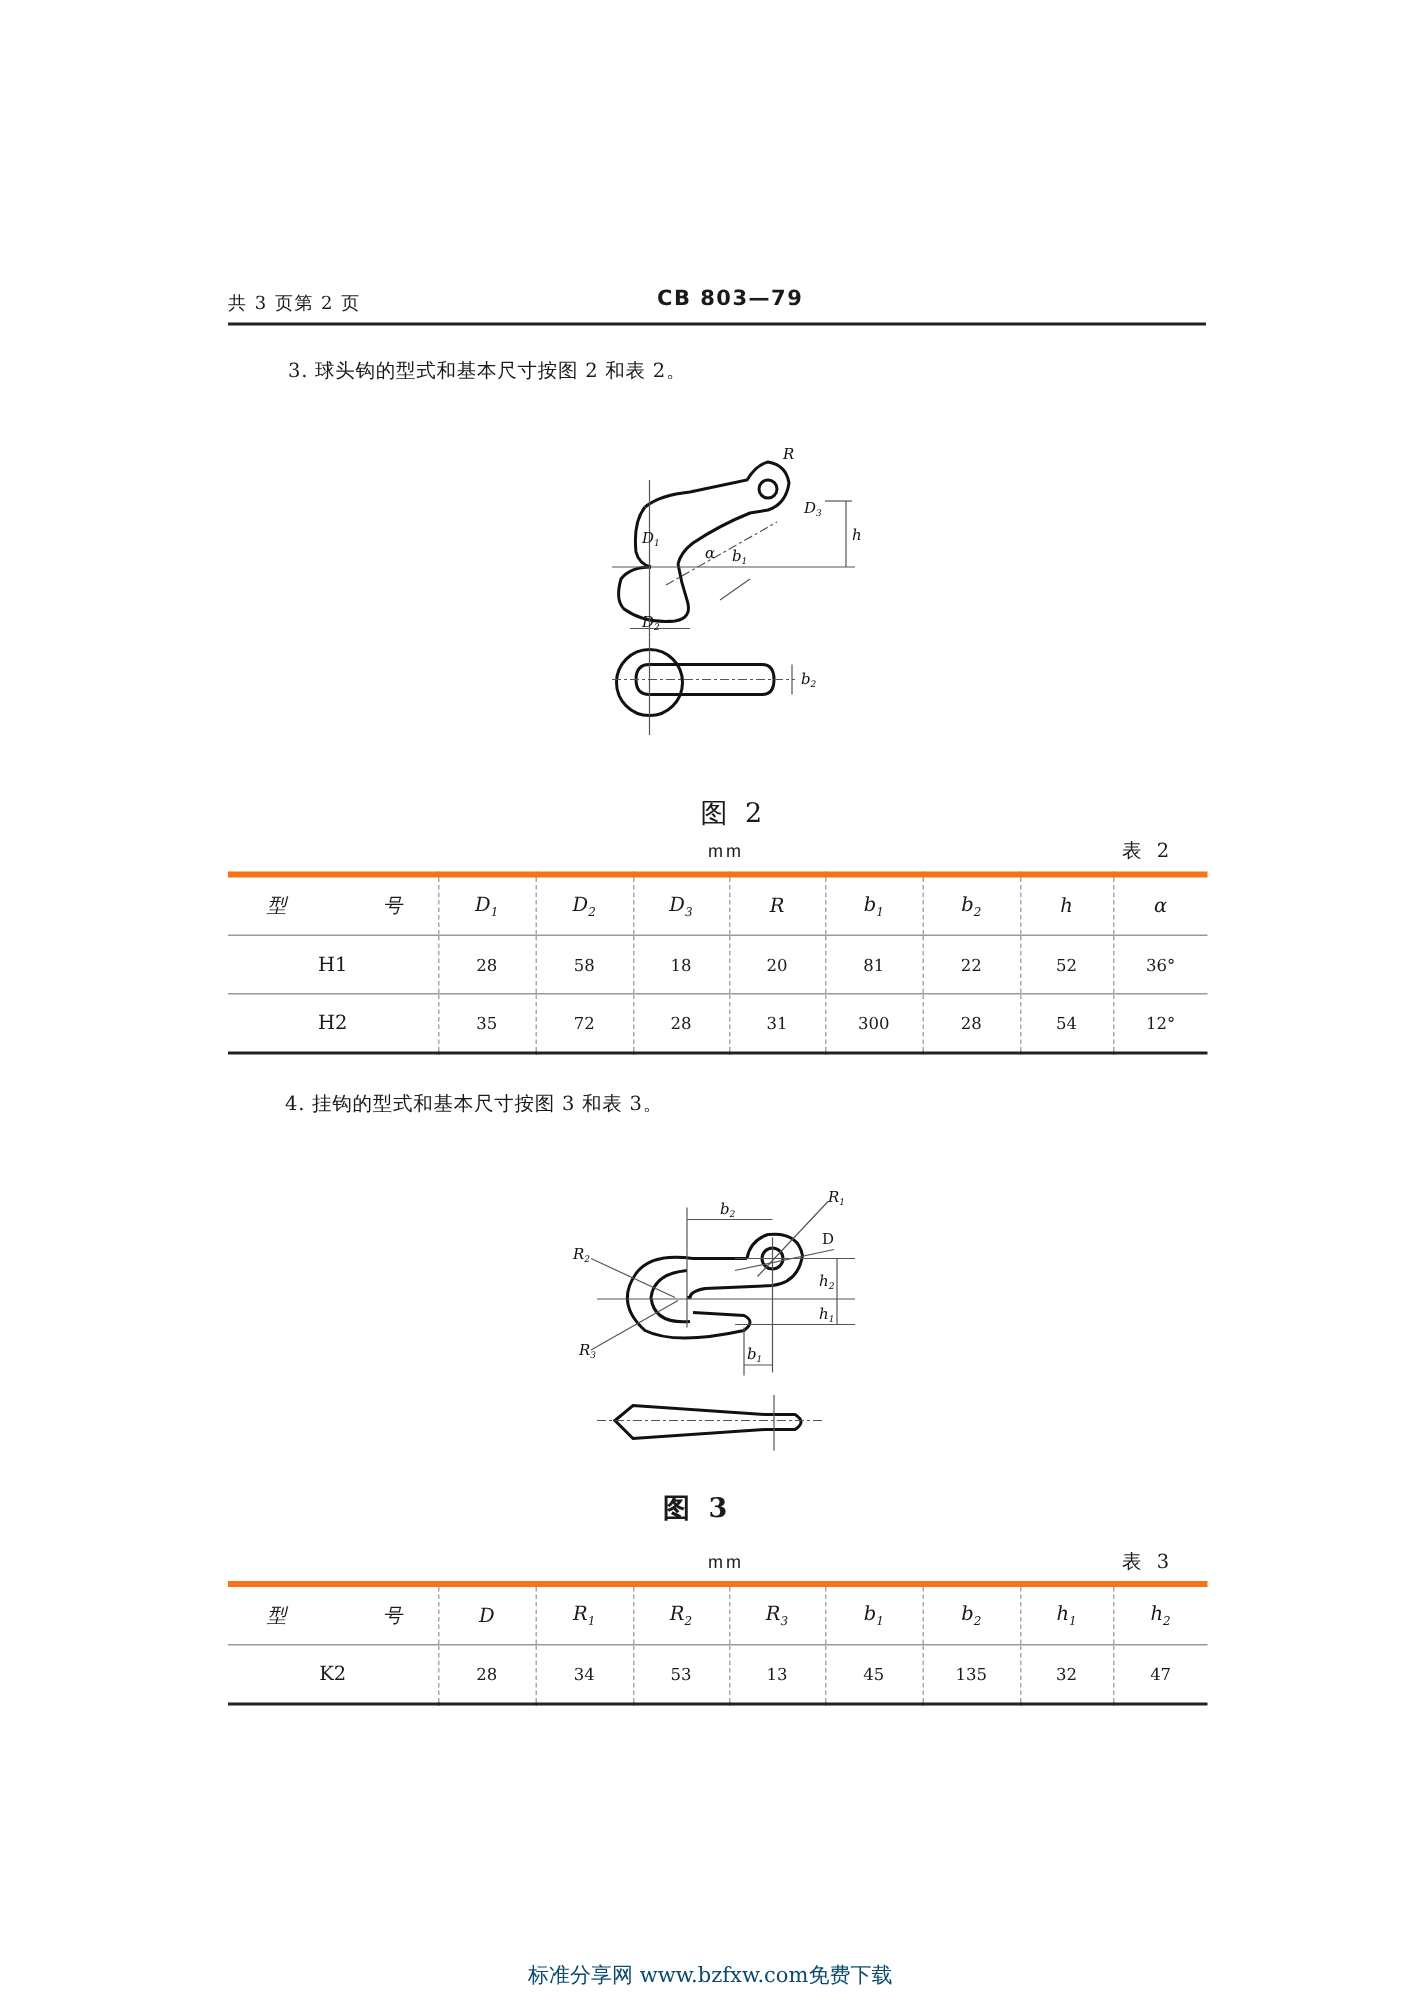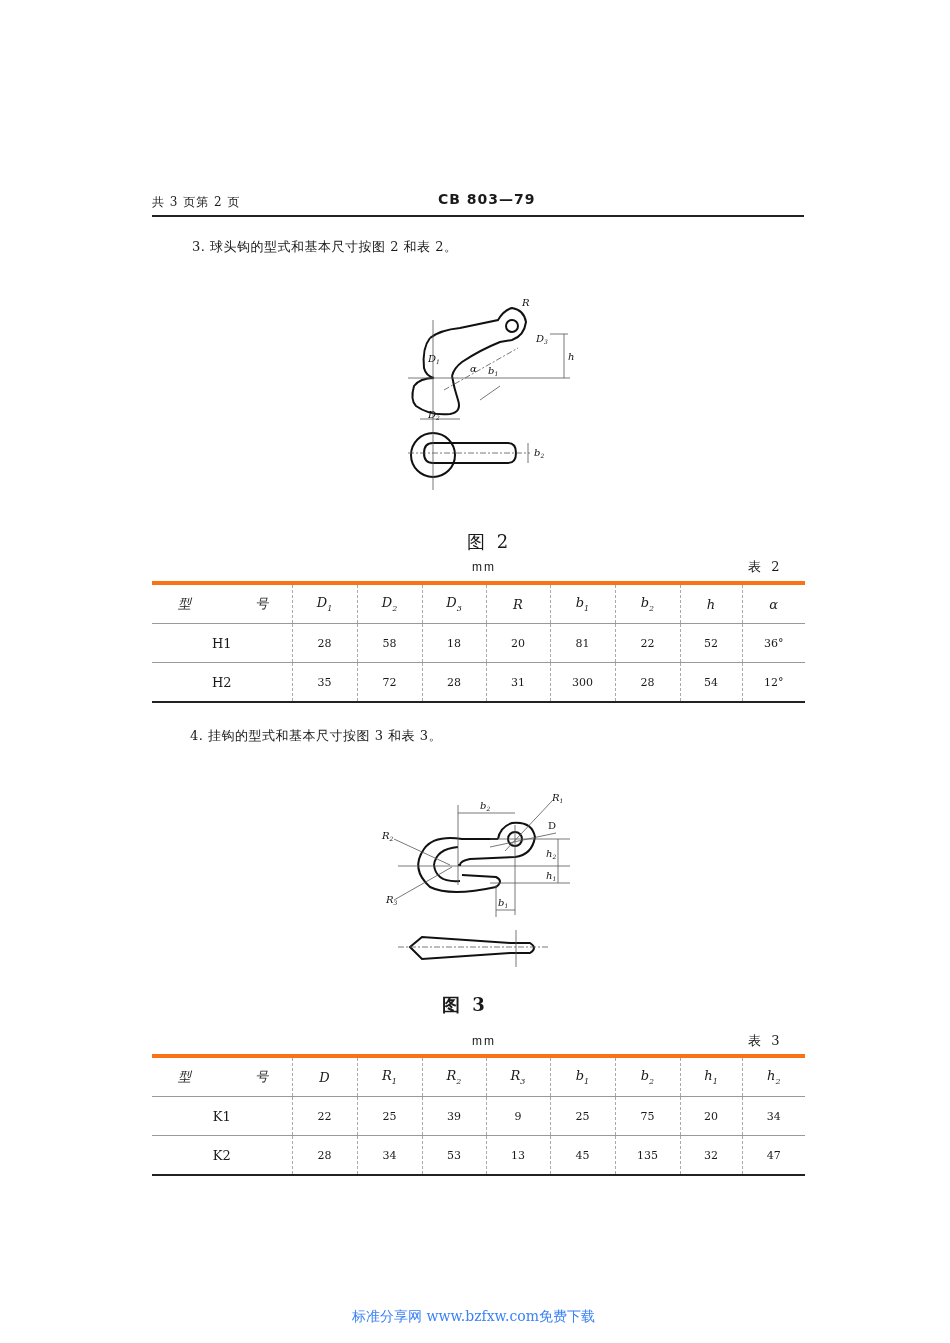--- a/index.html
+++ b/index.html
@@ -22,21 +22,21 @@
   }
   table.spec td {
     text-align: center; height: 38px; border-left: 1px dashed #aaa;
     border-top: 1px solid #999; padding: 0;
   }
   table.spec td:first-child { border-left: none; }
   table.spec tr:first-child td { border-top: none; font-style: italic; font-size: 13px; }
   table.spec td.model { font-style: normal; font-size: 13px; }
   table.spec td.mhead { font-style: normal; font-size: 12px; text-align: left; padding-left: 26px; word-spacing: 60px; }
   sub { font-size: 8px; }
-  .watermark { left: 352px; top: 1308px; font-size: 14px; color: #3b82f6; font-family: "DejaVu Serif", serif; }
+  .watermark { left: 352px; top: 1308px; font-size: 14px; color: #0c4a6e; font-family: "DejaVu Serif", serif; }
   svg { position: absolute; }
 </style>
 </head>
 <body>
 
 <div class="abs hdr-left">共 3 页第 2 页</div>
 <div class="abs hdr-center">CB 803—79</div>
 <div class="abs hdr-rule"></div>
 
 <div class="abs para" style="left:192px; top:238px;">3. 球头钩的型式和基本尺寸按图 2 和表 2。</div>
@@ -195,31 +195,20 @@
     <td>D</td>
     <td>R<sub>1</sub></td>
     <td>R<sub>2</sub></td>
     <td>R<sub>3</sub></td>
     <td>b<sub>1</sub></td>
     <td>b<sub>2</sub></td>
     <td>h<sub>1</sub></td>
     <td>h<sub>2</sub></td>
   </tr>
   <tr>
-    <td class="model">K1</td>
-    <td>22</td>
-    <td>25</td>
-    <td>39</td>
-    <td>9</td>
-    <td>25</td>
-    <td>75</td>
-    <td>20</td>
-    <td>34</td>
-  </tr>
-  <tr>
     <td class="model">K2</td>
     <td>28</td>
     <td>34</td>
     <td>53</td>
     <td>13</td>
     <td>45</td>
     <td>135</td>
     <td>32</td>
     <td>47</td>
   </tr>

